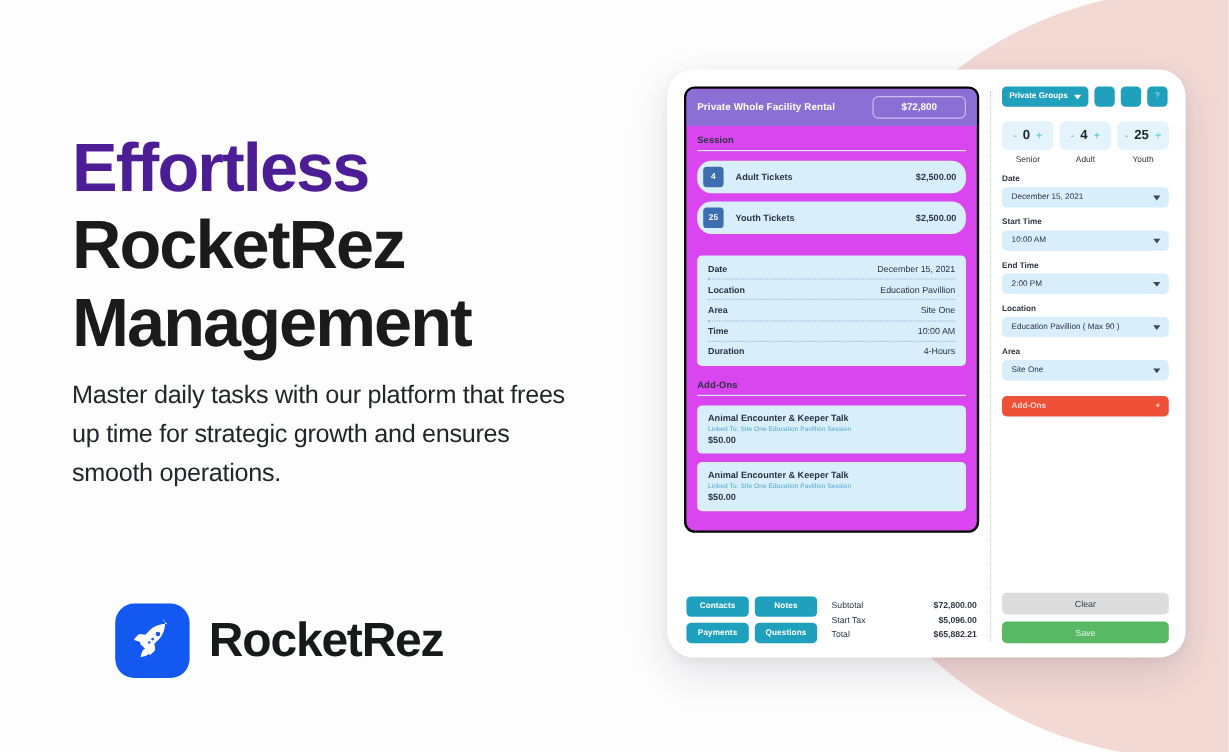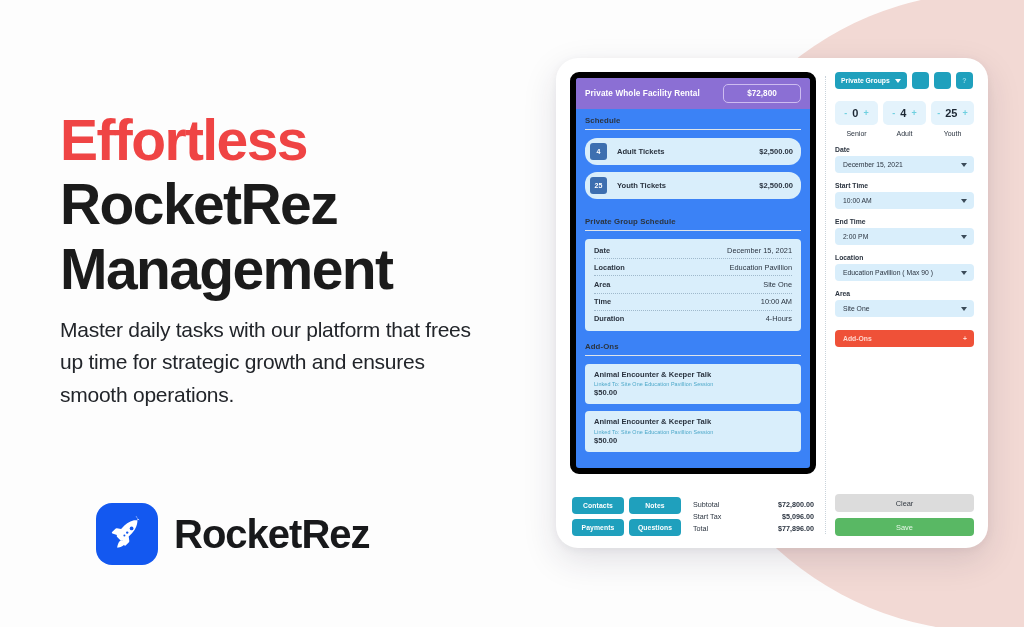--- a/index.html
+++ b/index.html
@@ -18,21 +18,21 @@
     width: 640px; height: 640px;
     border-radius: 50%;
     background: #f2d9d4;
   }
 
   
   .left-col { position: absolute; left: 60px; top: 0; width: 470px; height: 627px; }
   .headline { position: absolute; top: 108px; left: 0; width: 470px;
     font-size: 57px; line-height: 1.13; font-weight: 700; letter-spacing: -1.6px;
     color: #1b1b1b; }
-  .headline .accent { color: #ef4444; display: block; }
+  .headline .accent { color: #4c1d95; display: block; }
   .headline .ln { display: block; }
   .subhead { position: absolute; top: 314px; left: 0; width: 430px;
     font-size: 21px; line-height: 1.54; color: #22252a; letter-spacing: -0.25px; }
   .logo-row { position: absolute; top: 503px; left: 0; display: flex; align-items: center; gap: 16px; margin-left: 36px; }
   .logo-mark { width: 62px; height: 62px; border-radius: 16px; background: #1358f0;
     display: flex; align-items: center; justify-content: center; flex: none; }
   .logo-word { font-size: 40px; font-weight: 700; color: #18191b; letter-spacing: -1px; }
 
   
   .app-card {
@@ -40,21 +40,21 @@
     width: 432px; height: 490px;
     background: #ffffff; border-radius: 22px;
     box-shadow: 0 12px 34px rgba(40,30,60,.13), 0 2px 8px rgba(40,30,60,.05);
     display: flex; padding: 14px 12px 12px 14px;
   }
   .app-left { width: 246px; display: flex; flex-direction: column; }
   .divider { width: 0; border-left: 1.4px dotted #c9d3db; margin: 4px 9px 2px 9px; }
   .app-right { flex: 1; display: flex; flex-direction: column; padding-right: 2px; }
 
   
-  .booking-panel { border: 6px solid #000000; border-radius: 9px; overflow: hidden; background: #3b82f6; }
+  .booking-panel { border: 2px solid #000000; border-radius: 9px; overflow: hidden; background: #d946ef; }
   .booking-head { background: #8b6fd4; padding: 6px 9px; display: flex; align-items: center;
     justify-content: space-between; }
   .booking-title { color: #fff; font-size: 8.2px; font-weight: 700; letter-spacing: .1px; }
   .price-pill { border: 1px solid #cdbcf0; border-radius: 5px; color: #fff;
     font-size: 8.2px; font-weight: 700; padding: 4px 0; width: 78px; text-align: center; }
   .booking-body { padding: 7px 9px 9px 9px; }
 
   .sec-title { font-size: 7.8px; font-weight: 700; color: #2b3440; padding-bottom: 4px;
     border-bottom: 1px solid #dfe4ea; margin-bottom: 8px; letter-spacing: .1px; }
   .sec-gap { height: 11px; }
@@ -157,36 +157,35 @@
 
     <div class="app-left">
 
       <div class="booking-panel">
         <div class="booking-head">
           <span class="booking-title">Private Whole Facility Rental</span>
           <span class="price-pill">$72,800</span>
         </div>
         <div class="booking-body">
 
-          <div class="sec-title">Schedule</div>
+          <div class="sec-title">Session</div>
 
           <div class="ticket-row">
             <span class="ticket-qty">4</span>
             <span class="ticket-name">Adult Tickets</span>
             <span class="ticket-price">$2,500.00</span>
           </div>
           <div class="ticket-row">
             <span class="ticket-qty">25</span>
             <span class="ticket-name">Youth Tickets</span>
             <span class="ticket-price">$2,500.00</span>
           </div>
 
           <div class="sec-gap"></div>
 
-          <div class="sec-title">Private Group Schedule</div>
           <div class="schedule-box">
             <div class="sch-row">
               <span class="sch-k">Date</span>
               <span class="sch-v">December 15, 2021</span>
             </div>
             <div class="sch-row">
               <span class="sch-k">Location</span>
               <span class="sch-v">Education Pavillion</span>
             </div>
             <div class="sch-row">
@@ -236,21 +235,21 @@
           <div class="tot-row">
             <span class="k">Subtotal</span>
             <span class="v">$72,800.00</span>
           </div>
           <div class="tot-row">
             <span class="k">Start Tax</span>
             <span class="v">$5,096.00</span>
           </div>
           <div class="tot-row">
             <span class="k">Total</span>
-            <span class="v">$77,896.00</span>
+            <span class="v">$65,882.21</span>
           </div>
         </div>
       </div>
     </div>
 
     <div class="divider"></div>
 
     <div class="app-right">
 
       <div class="r-top">

